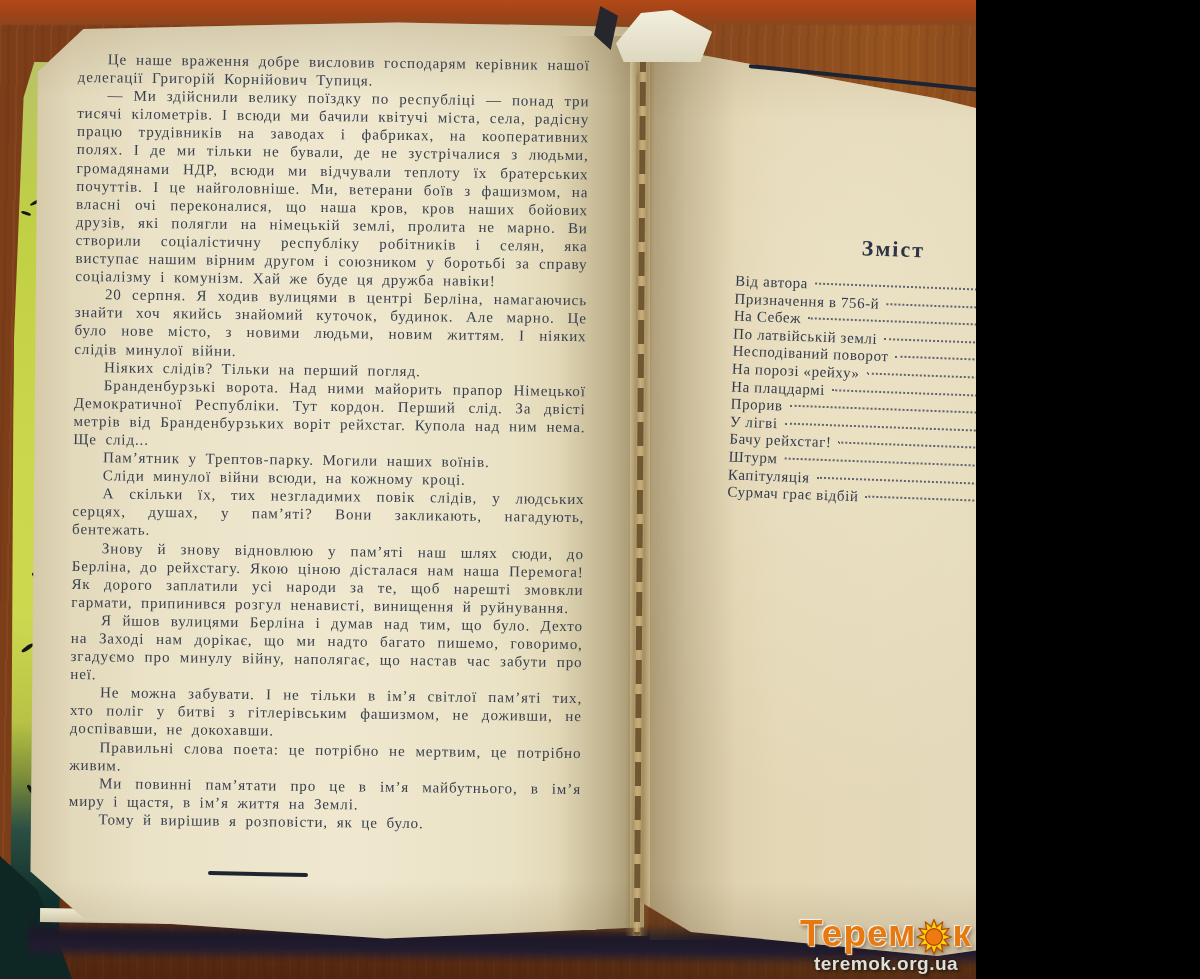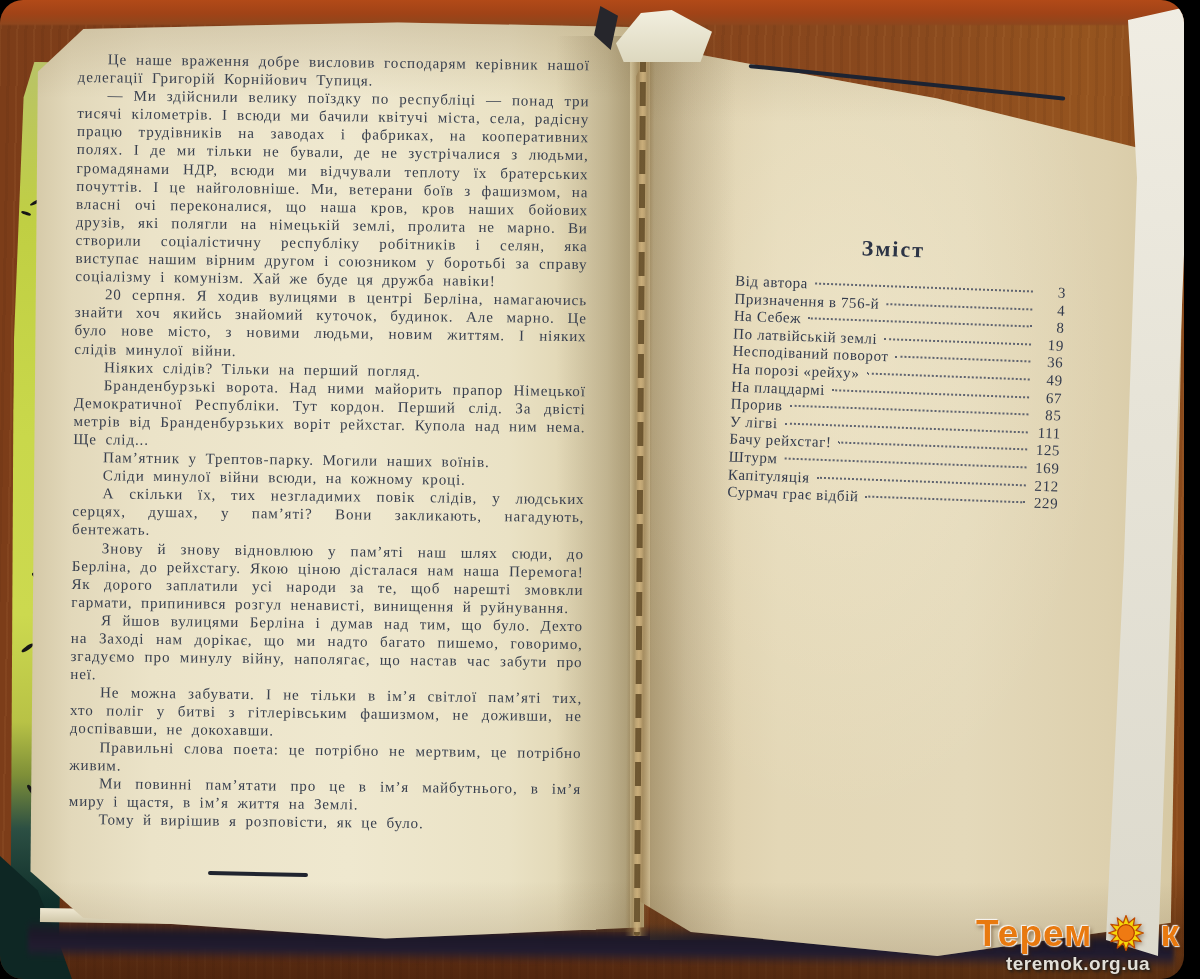--- a/index.html
+++ b/index.html
@@ -1,24 +1,23 @@
 <!DOCTYPE html>
 <html><head>
 <meta charset="utf-8">
 <style>
   html,body{margin:0;padding:0;background:#000;}
   .scene{
-    position:relative;width:1184px;height:979px;overflow:hidden;
+    position:relative;width:976px;height:979px;overflow:hidden;
     font-family:"Liberation Serif", serif;
     background:
       linear-gradient(180deg,#b24a18 0px,#a04317 14px,#8e461d 24px,rgba(0,0,0,0) 26px),
       linear-gradient(180deg,rgba(0,0,0,0) 88%,rgba(40,18,6,.55) 100%),
       repeating-linear-gradient(91deg,rgba(255,190,120,.06) 0 2px,rgba(0,0,0,0) 2px 8px,rgba(60,25,8,.08) 8px 11px,rgba(0,0,0,0) 11px 17px),
       linear-gradient(90deg,#7c3d19 0%,#833f1a 45%,#8a4a1e 78%,#95541f 92%,#8a4a1c 100%);
-    border-radius: 23px;
   }
   
   .left-cover{
     position:absolute;left:12px;top:62px;width:52px;height:892px;
     transform:rotate(.6deg);
     clip-path:polygon(34% 0,100% 0,100% 100%,6% 100%,0 32%,14% 4%);
     background:linear-gradient(180deg,#b9c367 0%,#c0cf43 18%,#c9d84b 42%,#ccd94f 62%,#b8c246 74%,#7e8f38 80%,#2c4f43 86%,#10302b 94%,#0b2320 100%);
   }
   .scribble{position:absolute;background:#161616;border-radius:45%;}
   .cover-dark-bl{
@@ -105,21 +104,21 @@
     text-align:center;font-size:22px;font-weight:bold;letter-spacing:2px;
     color:#2c3446;margin-bottom:16px;
   }
   .toc-row{display:flex;align-items:baseline;font-size:15px;line-height:17.6px;letter-spacing:.6px;}
   .toc-label{white-space:nowrap;padding-left:17px;}
   .toc-dots{flex:1;margin:0 7px;border-bottom:2px dotted rgba(70,78,98,.85);transform:translateY(-4px);min-width:12px;}
   .toc-page{text-align:right;min-width:26px;}
   
   .watermark{position:absolute;right:4px;bottom:4px;text-align:center;font-family:"Liberation Sans",sans-serif;}
   .wm-brand{
-    display:flex;align-items:flex-start;justify-content:flex-end;gap:16px;
+    display:flex;align-items:flex-end;justify-content:flex-end;gap:0;
     font-size:37px;font-weight:bold;color:#e8790f;letter-spacing:1px;
     text-shadow:0 0 2px #fff,1px 1px 1px rgba(255,255,255,.85),-1px -1px 1px rgba(255,255,255,.85),2px 3px 4px rgba(70,35,0,.55);
     margin-top:12px;
   }
   .wm-sun{margin:0 -1px;transform:translateY(1px);filter:drop-shadow(1px 2px 2px rgba(70,35,0,.5));}
   .wm-url{
     font-size:19px;font-weight:bold;color:#e2dfd8;letter-spacing:.5px;margin-top:-2px;
     text-shadow:2px 2px 3px rgba(25,25,25,.85),-1px -1px 2px rgba(25,25,25,.6),0 0 1px rgba(0,0,0,.8);
   }
 </style>

